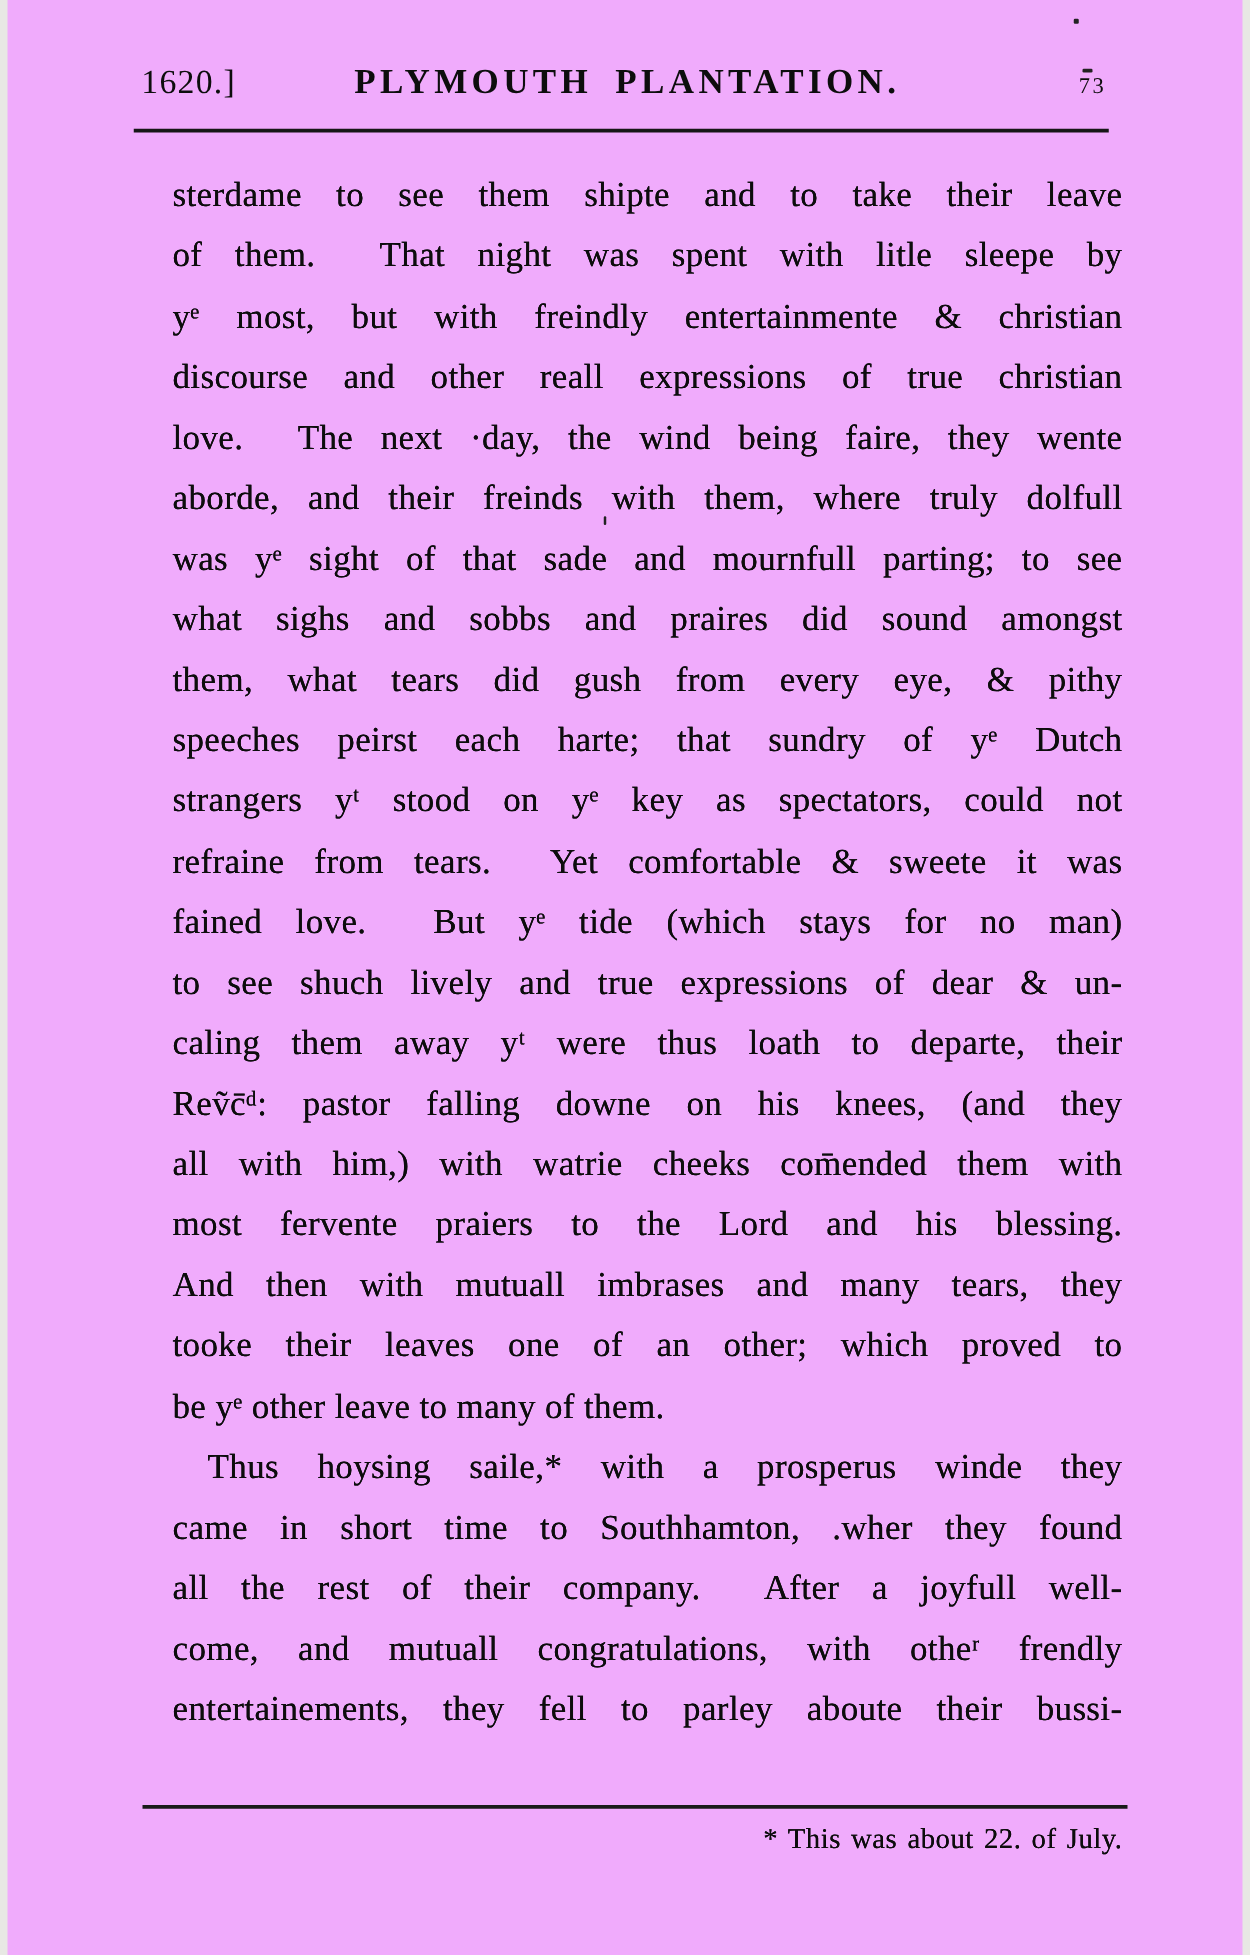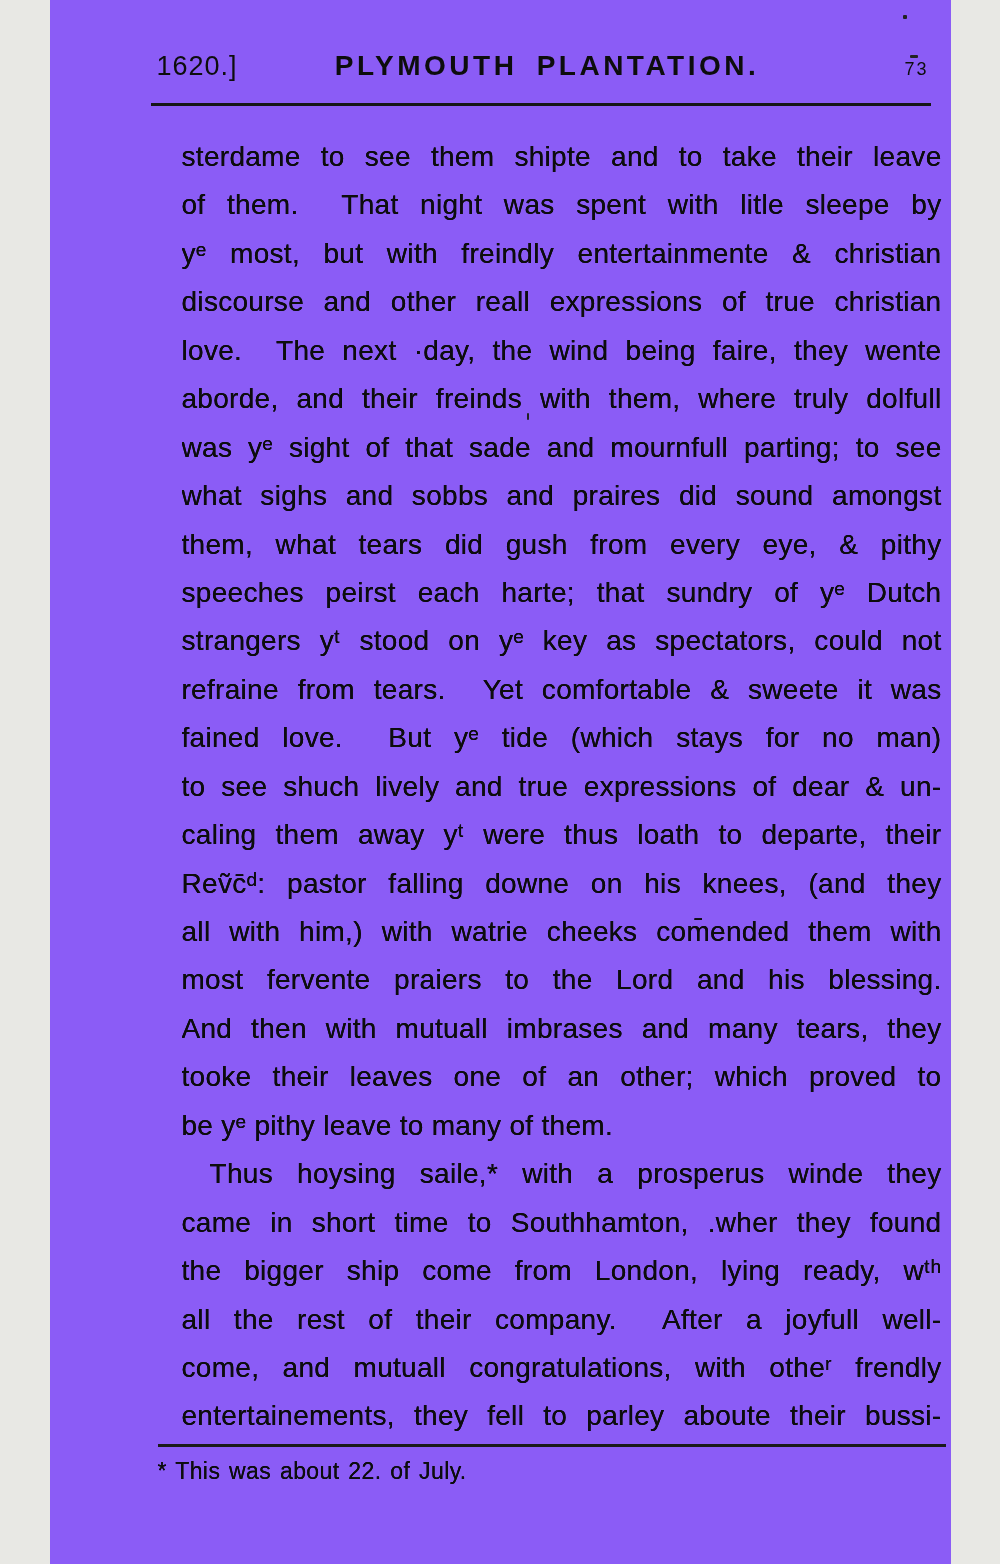--- a/index.html
+++ b/index.html
@@ -1,22 +1,22 @@
 <!DOCTYPE html>
 <html><head>
 <meta charset="utf-8">
 <style>
   html, body { margin: 0; padding: 0; background: #e8e8e4; }
   .page {
     position: relative;
-    width: 901px;
+    width: 988px;
     height: 1564px;
-    background: #8b5cf6;
+    background: #f0abfc;
     color: #0d0d0d;
-    font-family: Liberation Sans, sans-serif;
+    font-family: Liberation Serif, serif;
     overflow: hidden;
     margin: 0 auto;
   }
   
   .header {
     position: absolute;
     left: 107px;
     top: 50px;
     width: 772px;
     display: flex;
@@ -77,21 +77,21 @@
     top: 1444px;
     width: 788px;
     height: 2.5px;
     background: #1a1a1a;
   }
   .footnote {
     position: absolute;
     left: 108px;
     top: 1458px;
     width: 784px;
-    text-align: left;
+    text-align: right;
     font-size: 23px;
     letter-spacing: 0.4px;
     word-spacing: 2px;
     text-shadow: 0 0 0.4px #000;
   }
   
   .speck { position: absolute; background: #222; border-radius: 1px; }
   .speck-1 { left: 853px; top: 15px;  width: 4px; height: 4px; }
   .speck-2 { left: 860px; top: 55px;  width: 8px; height: 3px; }
   .speck-3 { left: 477px; top: 413px; width: 2px; height: 7px; }
@@ -123,25 +123,24 @@
     <div class="line">strangers yᵗ stood on yᵉ key as spectators, could not</div>
     <div class="line">refraine from tears.&nbsp; Yet comfortable &amp; sweete it was</div>
     <div class="line">fained love.&nbsp; But yᵉ tide (which stays for no man)</div>
     <div class="line">to see shuch lively and true expressions of dear &amp; un-</div>
     <div class="line">caling them away yᵗ were thus loath to departe, their</div>
     <div class="line">Reṽc̄ᵈ: pastor falling downe on his knees, (and they</div>
     <div class="line">all with him,) with watrie cheeks com̄ended them with</div>
     <div class="line">most fervente praiers to the Lord and his blessing.</div>
     <div class="line">And then with mutuall imbrases and many tears, they</div>
     <div class="line">tooke their leaves one of an other; which proved to</div>
-    <div class="line para-end">be yᵉ pithy leave to many of them.</div>
+    <div class="line para-end">be yᵉ other leave to many of them.</div>
 
     <div class="line para-start">Thus hoysing saile,* with a prosperus winde they</div>
     <div class="line">came in short time to Southhamton, .wher they found</div>
-    <div class="line">the bigger ship come from London, lying ready, wᵗʰ</div>
     <div class="line">all the rest of their company.&nbsp; After a joyfull well-</div>
     <div class="line">come, and mutuall congratulations, with otheʳ frendly</div>
     <div class="line">entertainements, they fell to parley aboute their bussi-</div>
   </div>
 
   <div class="footnote-rule"></div>
   <div class="footnote">* This was about 22. of July.</div>
 
   <div class="speck speck-1"></div>
   <div class="speck speck-2"></div>

